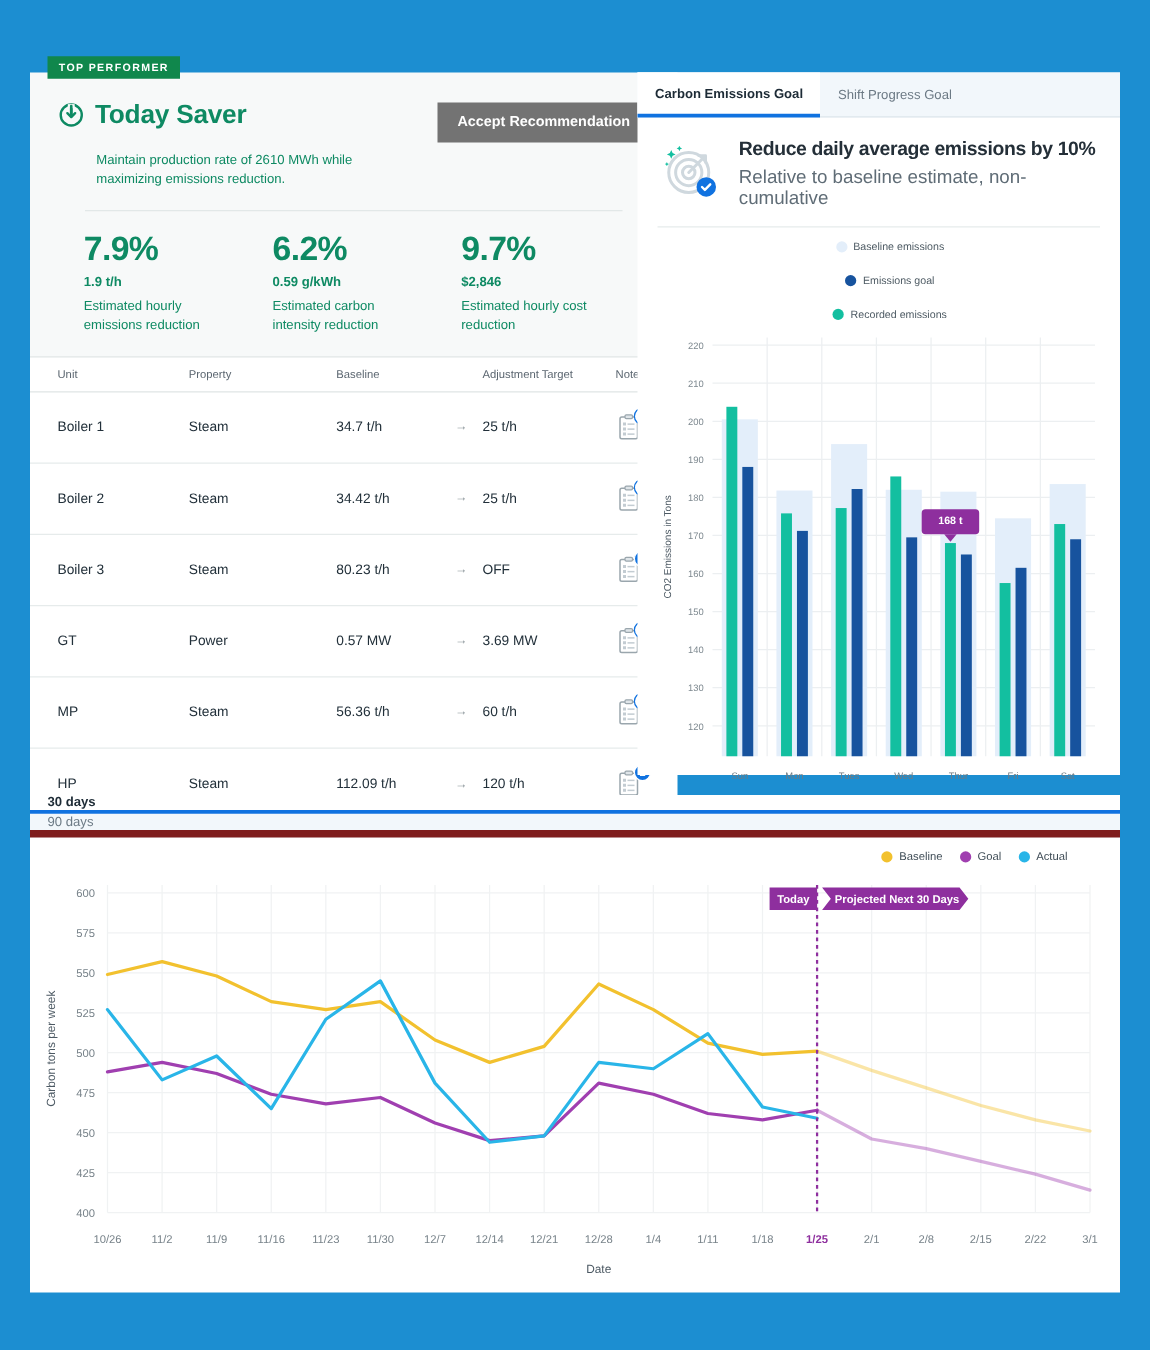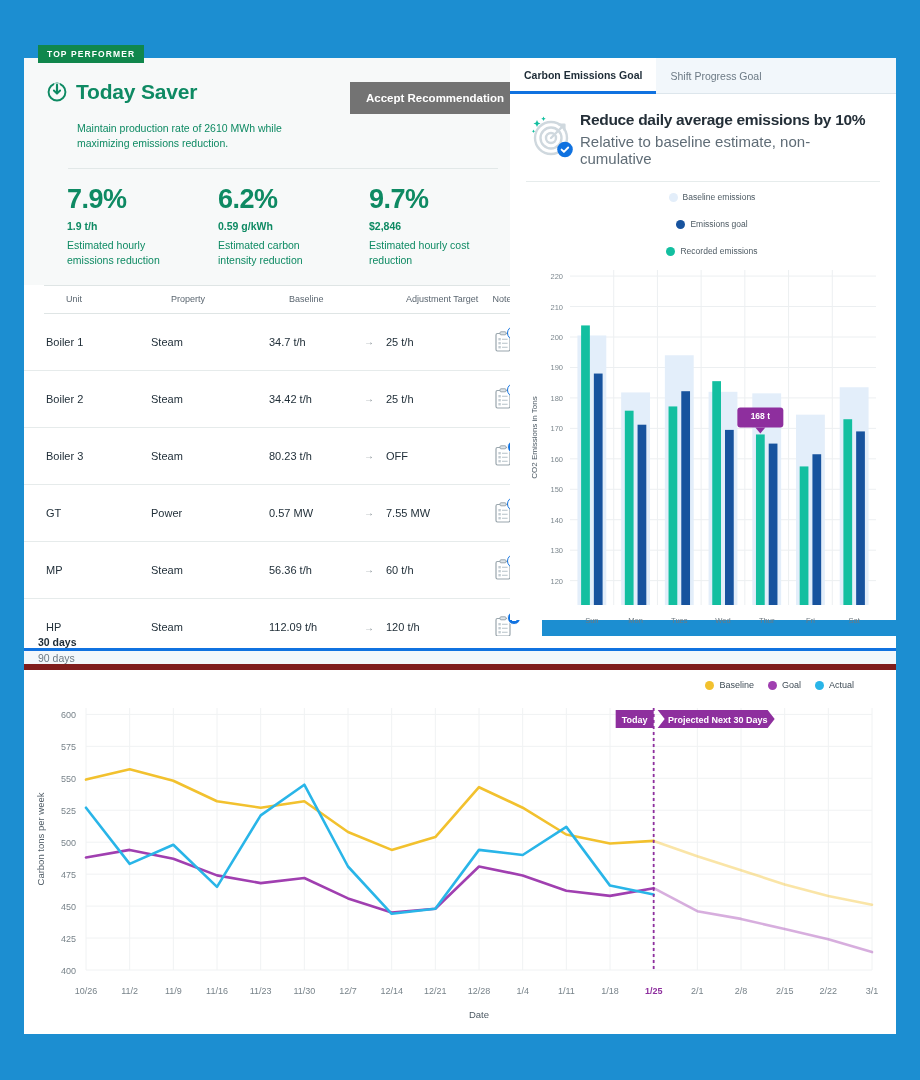--- a/index.html
+++ b/index.html
@@ -54,21 +54,21 @@
   .kpi { flex: 1; }
   .kpi-pct { font-size: 27px; font-weight: bold; color: #0e8a63; letter-spacing: -0.5px; line-height: 1; }
   .kpi-val { font-size: 10.5px; font-weight: bold; color: #0e8a63; margin-top: 7px; }
   .kpi-desc { font-size: 10.5px; color: #0e8a63; margin-top: 6px; line-height: 1.35; max-width: 105px; }
 
   
   .tbl { background: #fff; flex: 1; display: flex; flex-direction: column; }
   .tbl-head {
     display: flex; align-items: center; height: 29px;
     border-top: 1px solid #dfe5e5; border-bottom: 1px solid #dfe5e5;
-    padding: 0 22px; color: #5b6670; font-size: 9px; margin-left: 20px;
+    padding: 0 22px; color: #5b6670; font-size: 9px;
   }
   .tbl-row {
     display: flex; align-items: center; height: 57px;
     border-bottom: 1px solid #e6ebeb;
     padding: 0 22px; font-size: 11px; color: #22303a;
   }
   .tbl-row:last-child { border-bottom: none; }
   .c-unit { width: 105px; }
   .c-prop { width: 118px; }
   .c-base { width: 95px; }
@@ -94,21 +94,21 @@
   }
   .tabs { display: flex; background: #f2f7fb; border-bottom: 1px solid #dde6ec; height: 36px; }
   .tab {
     padding: 0 14px; height: 36px; display: flex; align-items: center;
     font-size: 10.5px; color: #6c7a85; cursor: pointer;
   }
   .tab.active {
     background: #fff; color: #1d2b36; font-weight: bold;
     border-bottom: 3px solid #1072e0;
   }
-  .goal-head { display: flex; padding: 17px 18px 0 16px; align-items: flex-start; }
+  .goal-head { display: flex; gap: 11px; padding: 17px 18px 0 16px; align-items: flex-start; }
   .goal-txt h2 { font-size: 15.5px; font-weight: bold; color: #242f38; letter-spacing: -0.3px; }
   .goal-txt p { font-size: 15px; color: #5f6c76; margin-top: 4px; }
   .rc-divider { height: 1px; background: #e6ecec; margin: 14px 16px 0 16px; }
   .chart-legend { display: flex; gap: 17px; padding: 10px 0 0 18px; align-items: center; flex-direction: column; }
   .lg-item { display: flex; align-items: center; gap: 5px; font-size: 8.5px; color: #4d5a63; }
   .dot { width: 9px; height: 9px; border-radius: 50%; display: block; }
 
   .bar-wrap { position: relative; padding: 6px 14px 0 14px; }
   .xaxis-caption { text-align: center; font-size: 9.5px; color: #40505c; margin-top: 4px; }
 
@@ -234,21 +234,21 @@
                   <rect x="10" y="12.7" width="5.6" height="1.2" fill="#c3ccd2"></rect>
                   <rect x="10" y="16.7" width="5.6" height="1.2" fill="#c3ccd2"></rect>
                 </svg><span class="note-badge ">1</span></span>
             </div>
           </div>
           <div class="tbl-row">
             <div class="c-unit">GT</div>
             <div class="c-prop">Power</div>
             <div class="c-base">0.57 MW</div>
             <div class="c-arrow">→</div>
-            <div class="c-targ">7.55 MW</div>
+            <div class="c-targ">3.69 MW</div>
             <div class="c-notes">
               <span class="note-ico"><svg width="24" height="24" viewBox="0 0 24 24">
                   <rect x="4" y="3.5" width="14" height="17.5" rx="1.4" fill="#fff" stroke="#9aa6ad" stroke-width="1.2"></rect>
                   <rect x="8" y="1.8" width="6" height="3" rx="1" fill="#dfe5e9" stroke="#9aa6ad" stroke-width="1"></rect>
                   <rect x="6.4" y="8" width="2.4" height="2.4" fill="#c3ccd2"></rect>
                   <rect x="6.4" y="12" width="2.4" height="2.4" fill="#c3ccd2"></rect>
                   <rect x="6.4" y="16" width="2.4" height="2.4" fill="#c3ccd2"></rect>
                   <rect x="10" y="8.7" width="5.6" height="1.2" fill="#c3ccd2"></rect>
                   <rect x="10" y="12.7" width="5.6" height="1.2" fill="#c3ccd2"></rect>
                   <rect x="10" y="16.7" width="5.6" height="1.2" fill="#c3ccd2"></rect>

